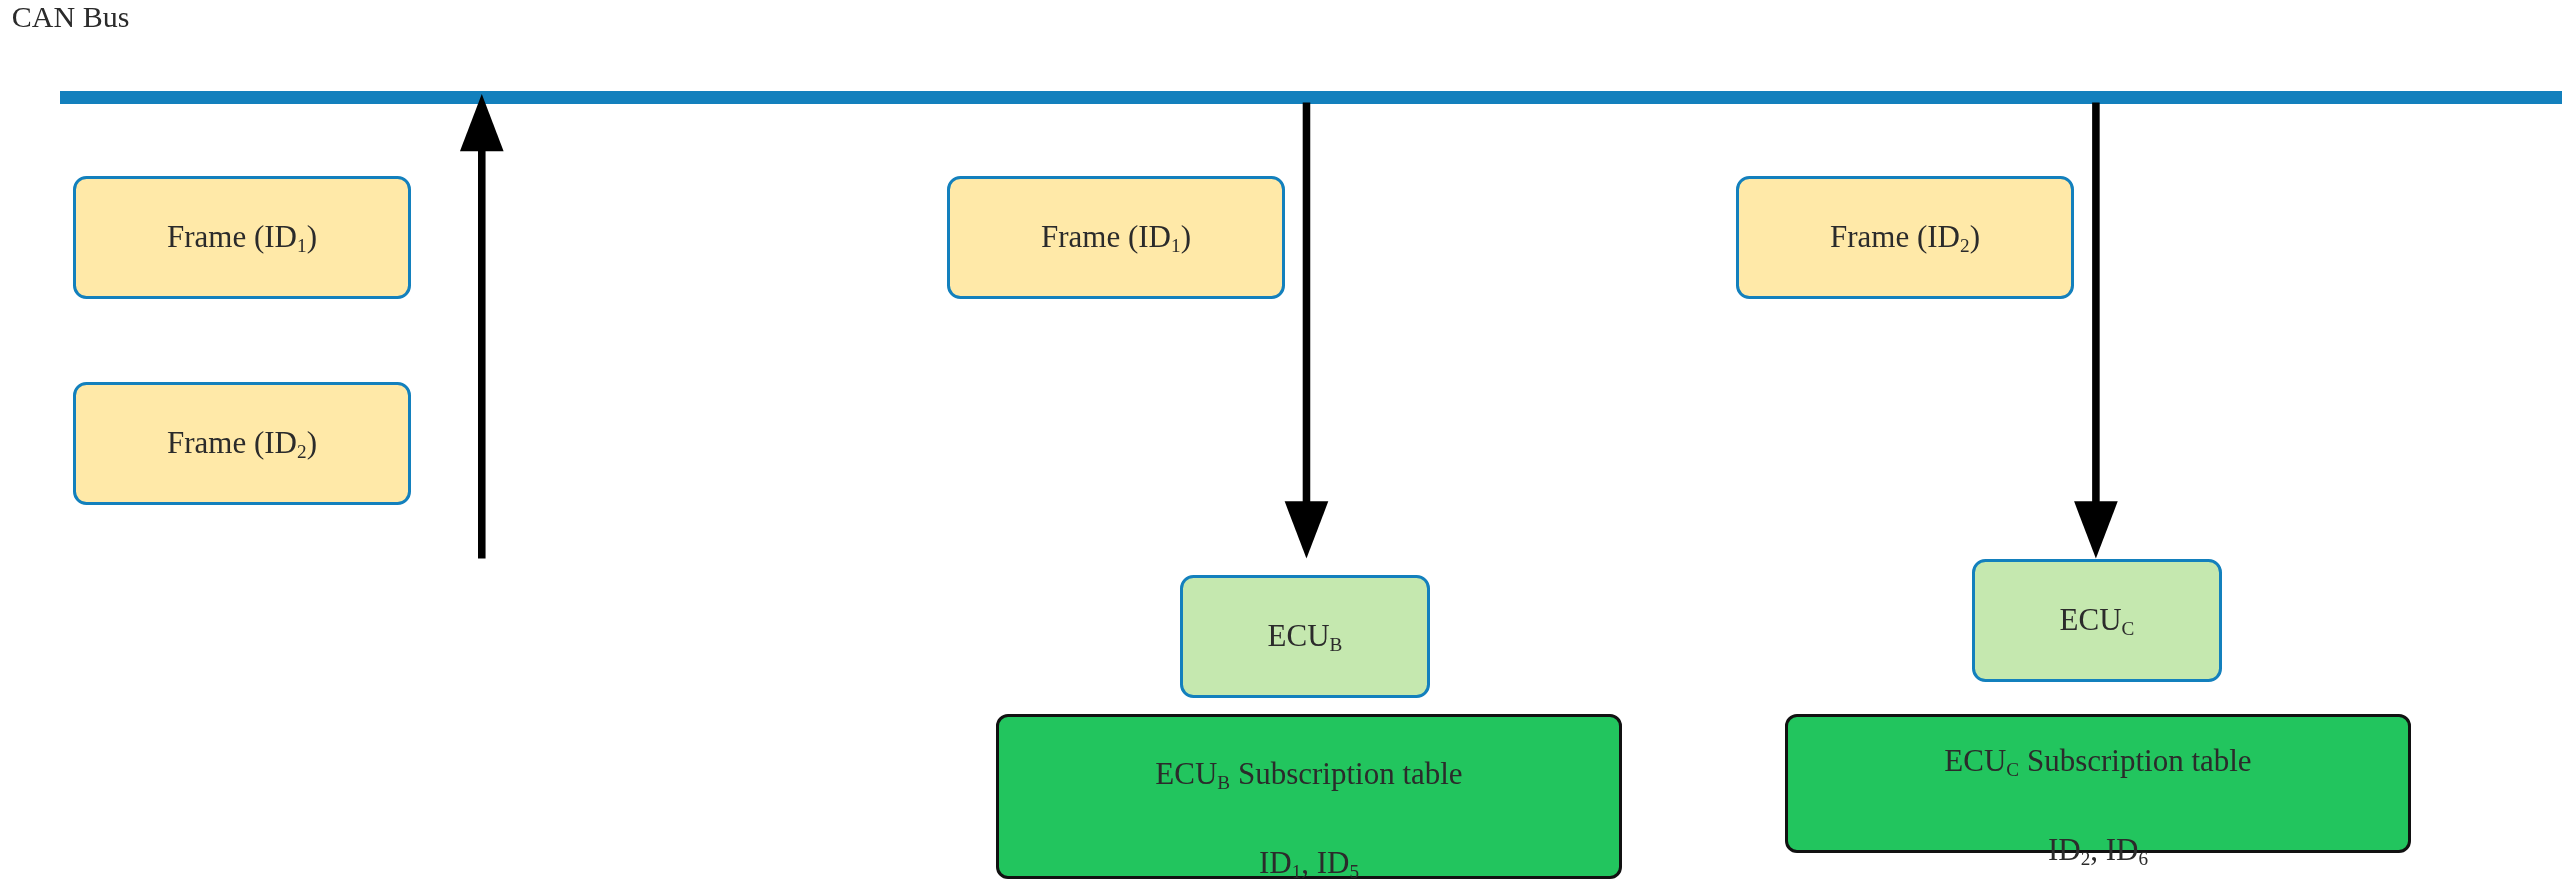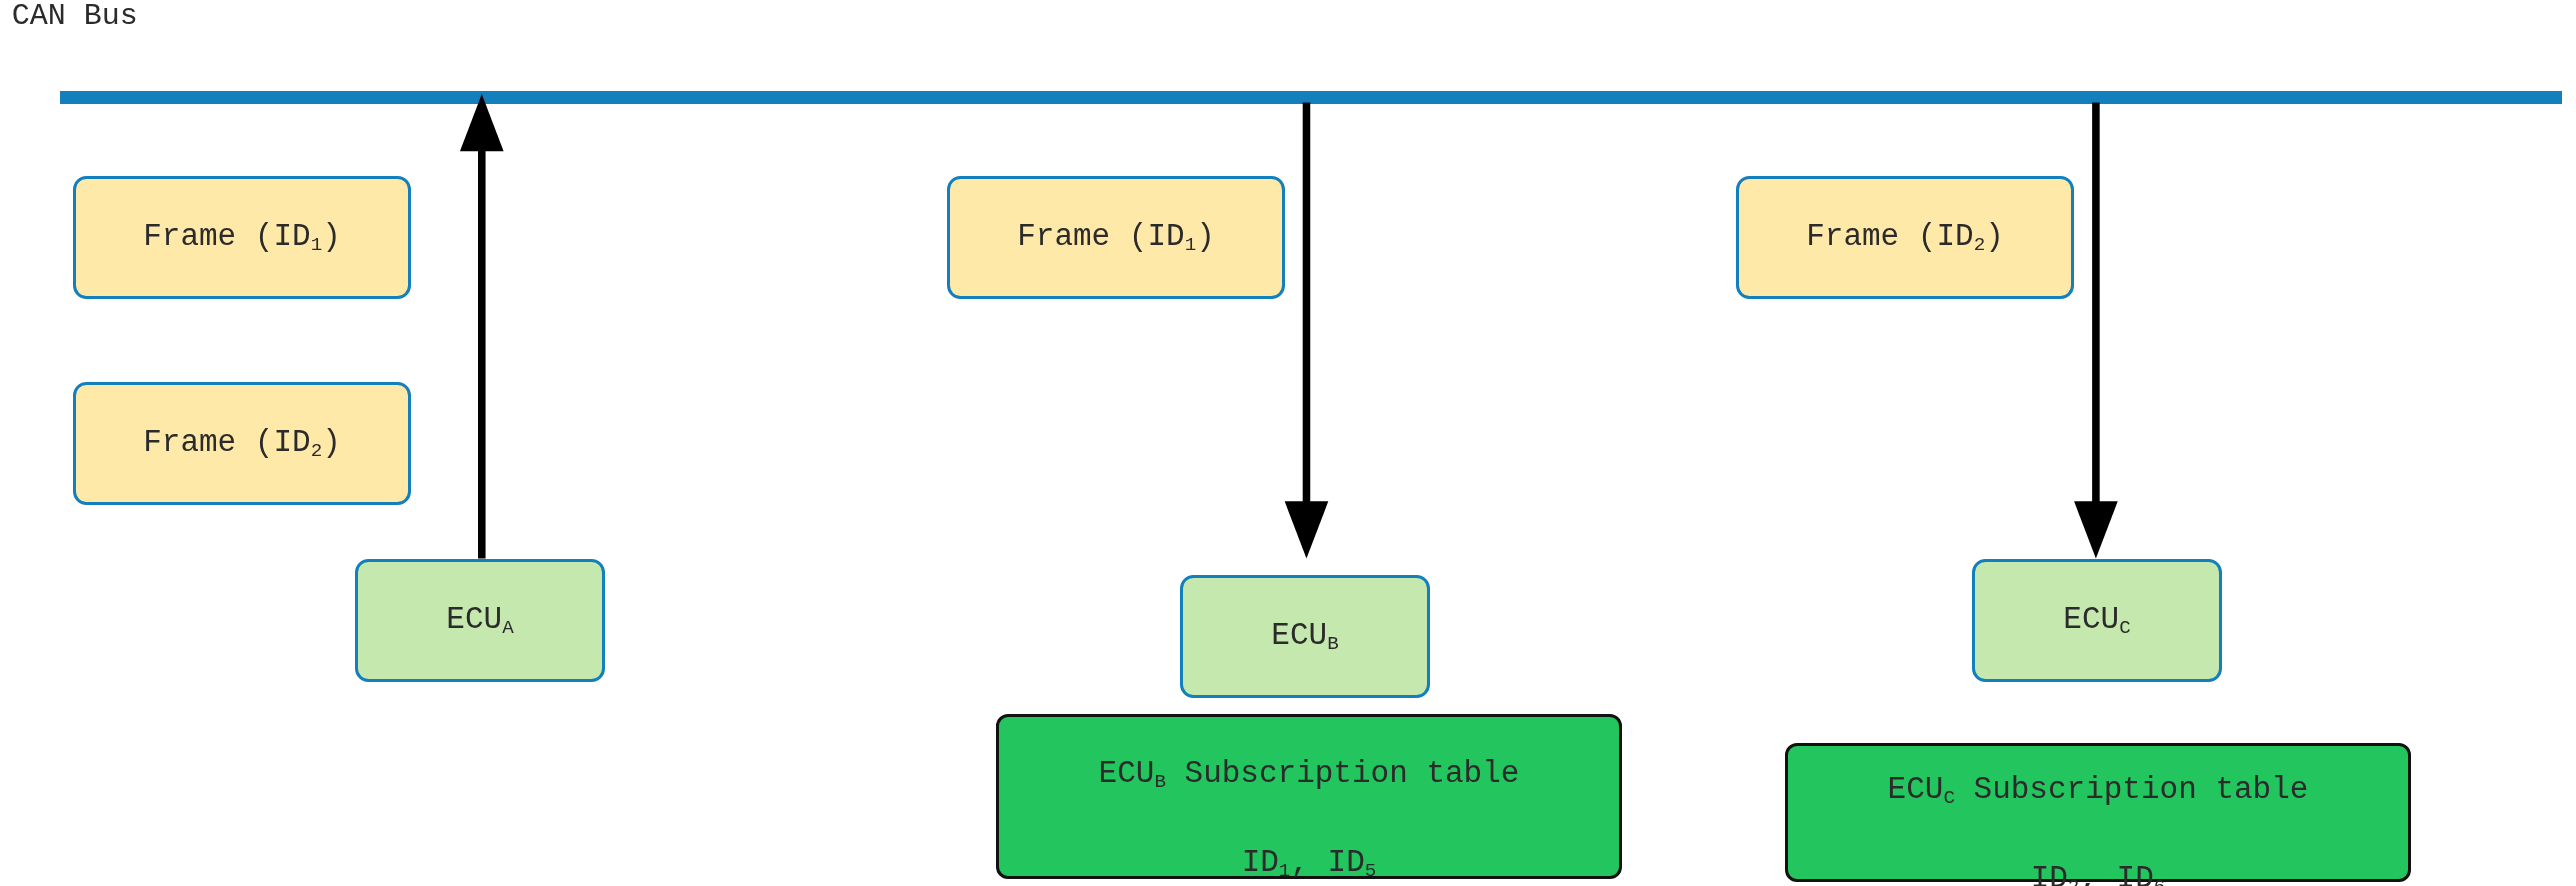--- a/index.html
+++ b/index.html
@@ -5,21 +5,21 @@
   html, body {
     margin: 0;
     padding: 0;
     background: #ffffff;
   }
   #canvas {
     position: relative;
     width: 2576px;
     height: 886px;
     background: #ffffff;
-    font-family: Liberation Mono, monospace;
+    font-family: Liberation Serif, serif;
     color: #2b2b2b;
     overflow: hidden;
   }
 
   
   .title {
     position: absolute;
     left: 11.8px;
     top: -1.7px;
     font-size: 30px;
@@ -129,40 +129,37 @@
   </div>
 
   <div class="node frame-box" style="left:935px; top:176px; width:338px; height:123px;">
     <span class="node-label"><span>Frame (ID</span><sub>1</sub><span>)</span></span>
   </div>
 
   <div class="node frame-box" style="left:1724px; top:176px; width:338px; height:123px;">
     <span class="node-label"><span>Frame (ID</span><sub>2</sub><span>)</span></span>
   </div>
 
-  <div class="node ecu-box" style="left:355px; top:559px; width:250px; height:123px;">
-    <span class="node-label"><span>ECU</span><sub>A</sub></span>
-  </div>
 
   <div class="node ecu-box" style="left:1180px; top:559px; width:250px; height:123px;margin-top:16px;">
     <span class="node-label"><span>ECU</span><sub>B</sub></span>
   </div>
 
   <div class="node ecu-box" style="left:1972px; top:559px; width:250px; height:123px;">
     <span class="node-label"><span>ECU</span><sub>C</sub></span>
   </div>
 
   <div class="node table-box" style="left:996px; top:714px; width:626px; height:165px;">
     <span class="node-label">
       <span><span>ECU</span><sub>B</sub><span> Subscription table</span></span><br>
       <span><span>ID</span><sub>1</sub><span>, </span><span>ID</span><sub>5</sub></span>
     </span>
   </div>
 
-  <div class="node table-box" style="left:1785px; top:714px; width:626px; height:139px;margin-top:29px;">
+  <div class="node table-box" style="left:1785px; top:714px; width:626px; height:139px;">
     <span class="node-label">
       <span><span>ECU</span><sub>C</sub><span> Subscription table</span></span><br>
       <span><span>ID</span><sub>2</sub><span>, </span><span>ID</span><sub>6</sub></span>
     </span>
   </div>
 
 </div>
 
 
 </body></html>

